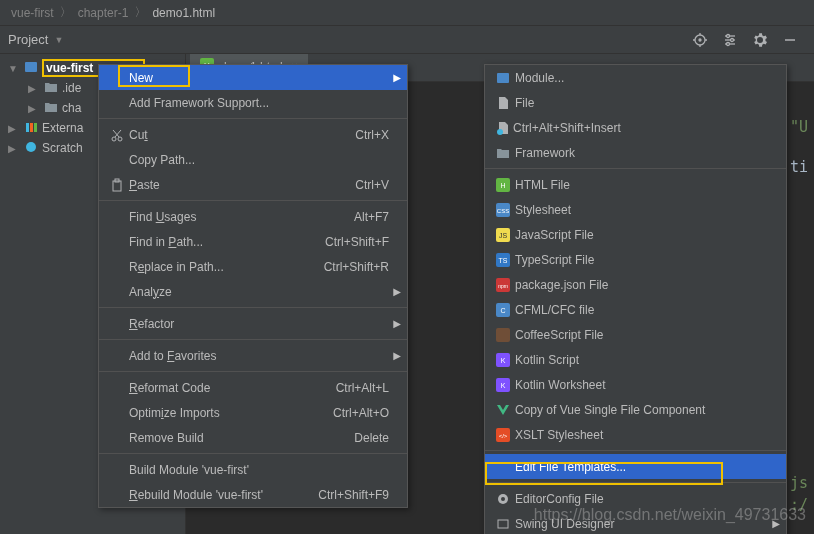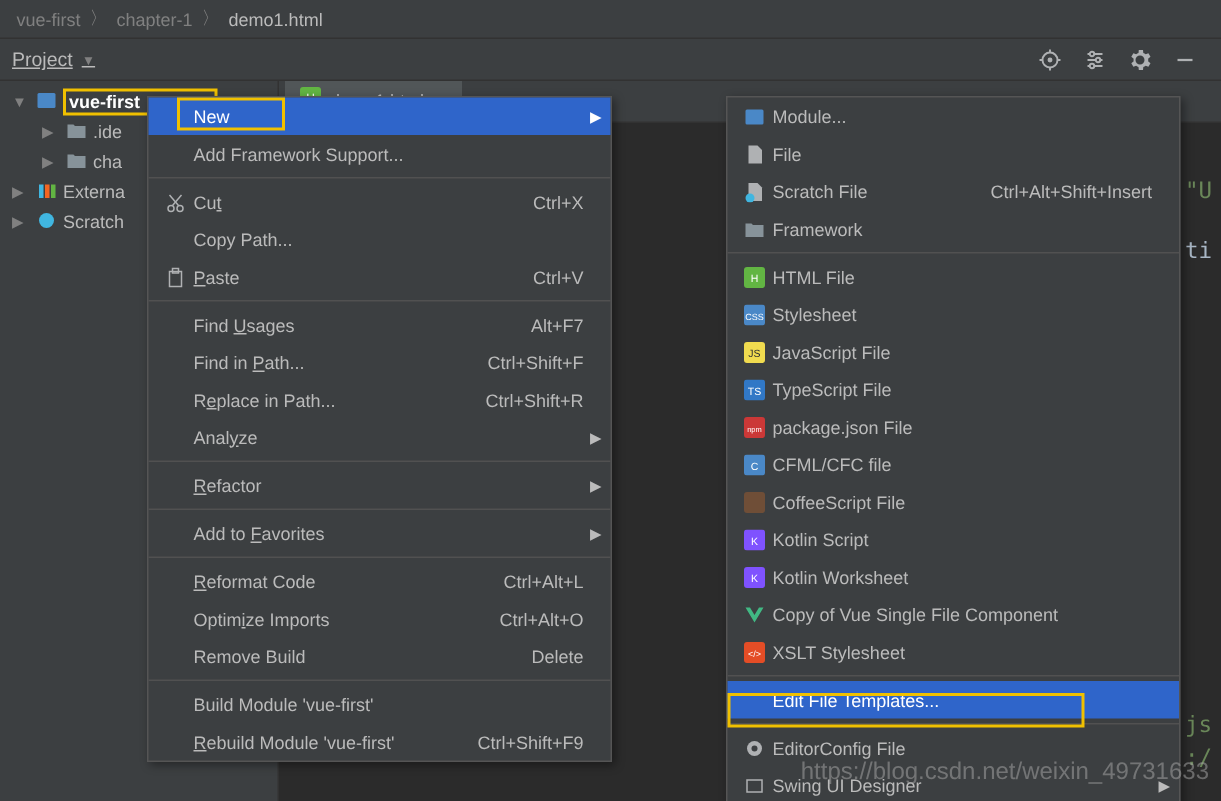--- a/index.html
+++ b/index.html
@@ -26,21 +26,21 @@
     .breadcrumb span { margin: 0 3px; }
     .toolbar {
       display: flex;
       align-items: center;
       justify-content: space-between;
       height: 28px;
       background: #3c3f41;
       border-bottom: 1px solid #323232;
       padding: 0 8px;
     }
-    .toolbar-left { display: flex; align-items: flex-start; text-decoration: underline; }
+    .toolbar-left { display: flex; align-items: flex-start; }
     .toolbar-right { display: flex; align-items: center; gap: 14px; padding-right: 8px; }
     .project-label { font-size: 13px; color: #bbbbbb; display: flex; align-items: center; }
     .project-label .triangle { margin-left: 6px; font-size: 9px; color: #808080; }
     .icon-btn { color: #afb1b3; cursor: pointer; display: flex; align-items: center; }
     svg.ico { width: 16px; height: 16px; }
     .main-layout { display: flex; height: calc(100% - 54px); }
     .sidebar { width: 186px; background: #3c3f41; border-right: 1px solid #323232; }
     .tree { padding: 4px 0; }
     .tree-row {
       display: flex;
@@ -328,21 +328,20 @@
       </span>
       <span class="mi-label">File</span>
     </div>
     <div class="menu-item">
       <span class="mi-icon">
         <svg class="file-ico-small" viewBox="0 0 14 14">
           <path d="M3 1h6l3 3v9H3z" fill="#afb1b3"></path>
           <circle cx="4" cy="11" r="3" fill="#40b6e0"></circle>
         </svg>
       </span>
-      <span class="mi-label">Scratch File</span>
       <span class="mi-shortcut">Ctrl+Alt+Shift+Insert</span>
     </div>
     <div class="menu-item">
       <span class="mi-icon">
         <svg class="file-ico-small" viewBox="0 0 14 14">
           <path d="M1 3h4l1 1h7v8H1z" fill="#87939A"></path>
         </svg>
       </span>
       <span class="mi-label">Framework</span>
     </div>

